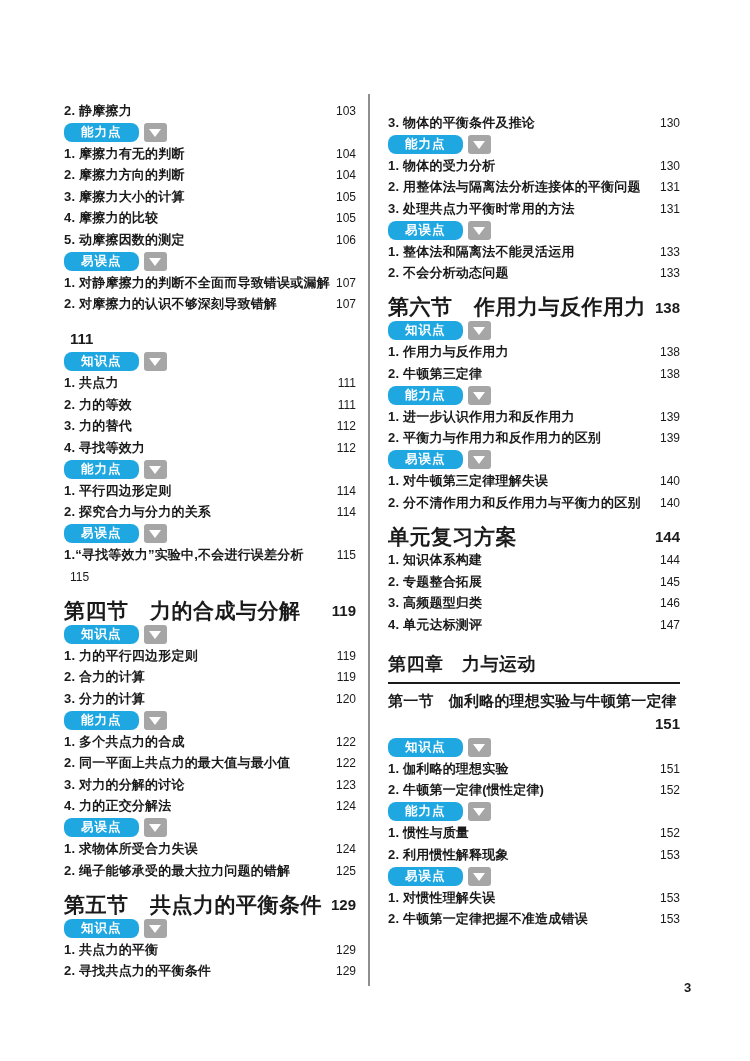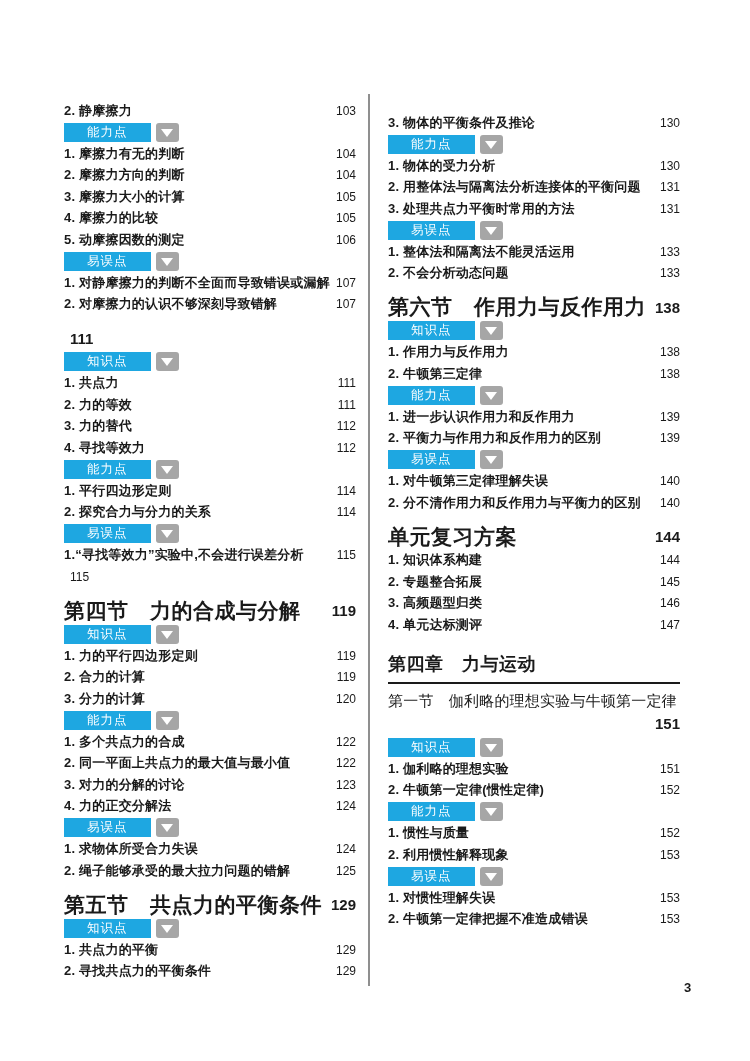--- a/index.html
+++ b/index.html
@@ -12,38 +12,38 @@
   .col-left{left:64px;}
   .col-right{left:388px;margin-top:12px;}
   .divider{position:absolute;left:368px;top:94px;width:2px;height:892px;background:#8f8f8f;}
 
   .row{display:flex;justify-content:space-between;align-items:center;height:21.5px;}
   .entry .t{font-size:13px;font-weight:700;white-space:nowrap;letter-spacing:0.2px;}
   .entry .p{font-size:12px;font-weight:400;margin-left:6px;}
 
   .badge-row{justify-content:flex-start;gap:5px;}
   .badge{
-    background:var(--badge-blue,#1ea7e1);color:#ffffff;font-size:12.5px;font-weight:400;
-    padding:0 23px;height:19px;line-height:19px;border-radius:0;letter-spacing:1px;
+    background:var(--badge-blue,#1ea7e1);color:#ffffff;font-size:12.5px;font-weight:700;
+    padding:0 17px;height:19px;line-height:19px;border-radius:8px;letter-spacing:1px;
   }
   .arrow{width:23px;height:19px;background:var(--arrow-gray,#a6a6a6);border-radius:3px;
     display:flex;align-items:center;justify-content:center;}
   .tri{width:0;height:0;border-left:6px solid transparent;border-right:6px solid transparent;
     border-top:8px solid #ffffff;margin-top:1px;}
 
   .section{height:26px;margin-top:10px;}
   .section .st{font-size:21px;font-weight:700;white-space:nowrap;letter-spacing:0.5px;}
   .section .sp{font-size:15px;font-weight:700;margin-left:6px;}
 
   .chapter{margin-top:16px;height:30px;border-bottom:2px solid #1a1a1a;
     display:flex;margin-bottom:2px;}
   .chapter .ct{font-size:18px;font-weight:700;letter-spacing:0.5px;}
 
   .section-wrap{margin-top:4px;margin-bottom:3px;}
-  .section-wrap .st{font-size:15px;font-weight:400;white-space:nowrap;line-height:25px;letter-spacing:0.2px;}
+  .section-wrap .st{font-size:15px;font-weight:700;white-space:nowrap;line-height:25px;letter-spacing:0.2px;}
   .section-wrap .sp{font-size:15px;font-weight:700;text-align:right;line-height:21px;}
 
   .page-number{position:absolute;left:684px;top:980px;font-size:13px;font-weight:700;}
 </style>
 </head>
 <body style="--badge-blue: #1ea7e1; --arrow-gray: #a6a6a6;">
 
 <div>
   <div class="column col-left">
       <div class="row entry">

